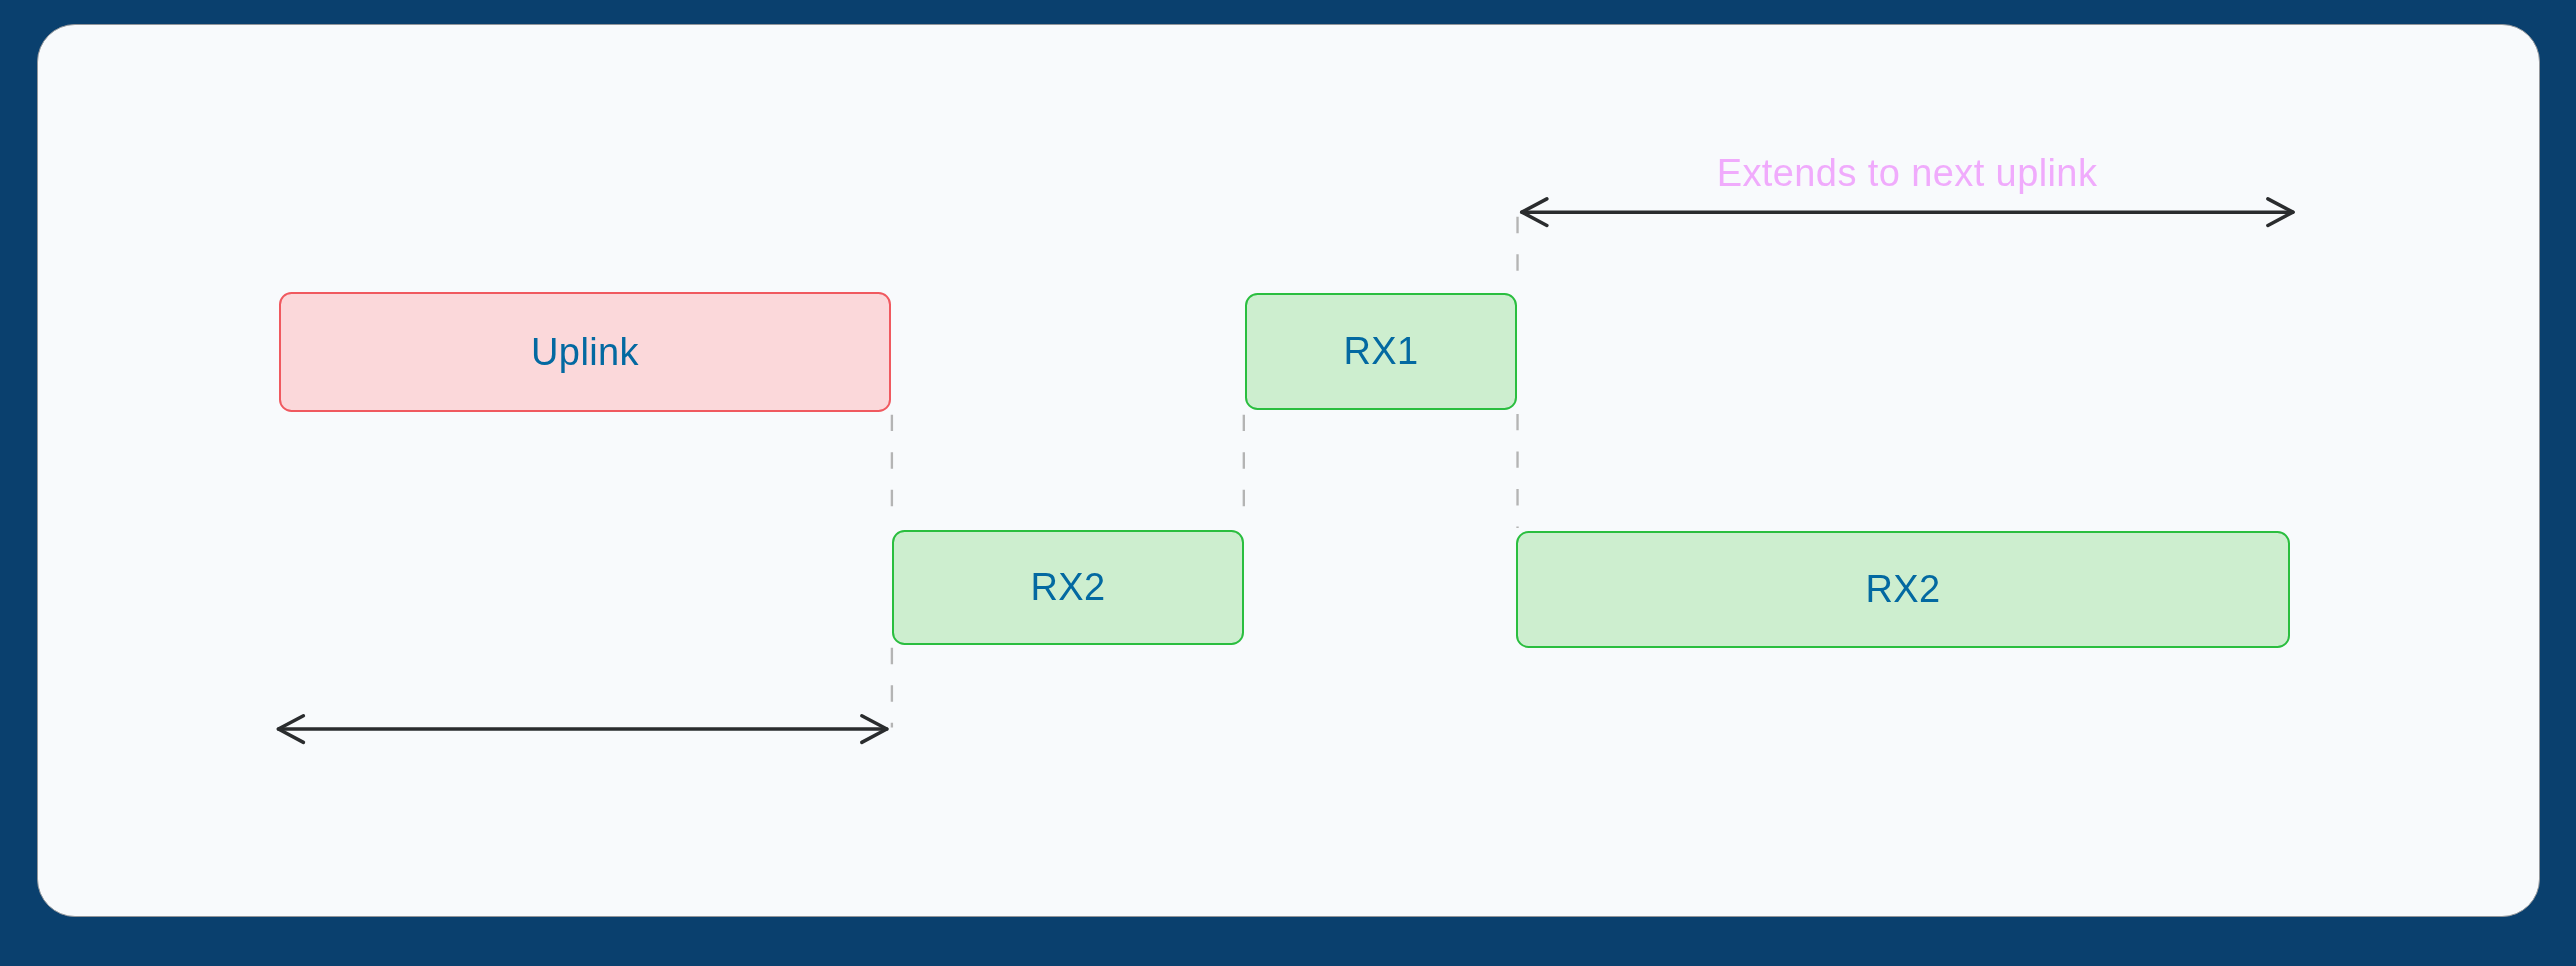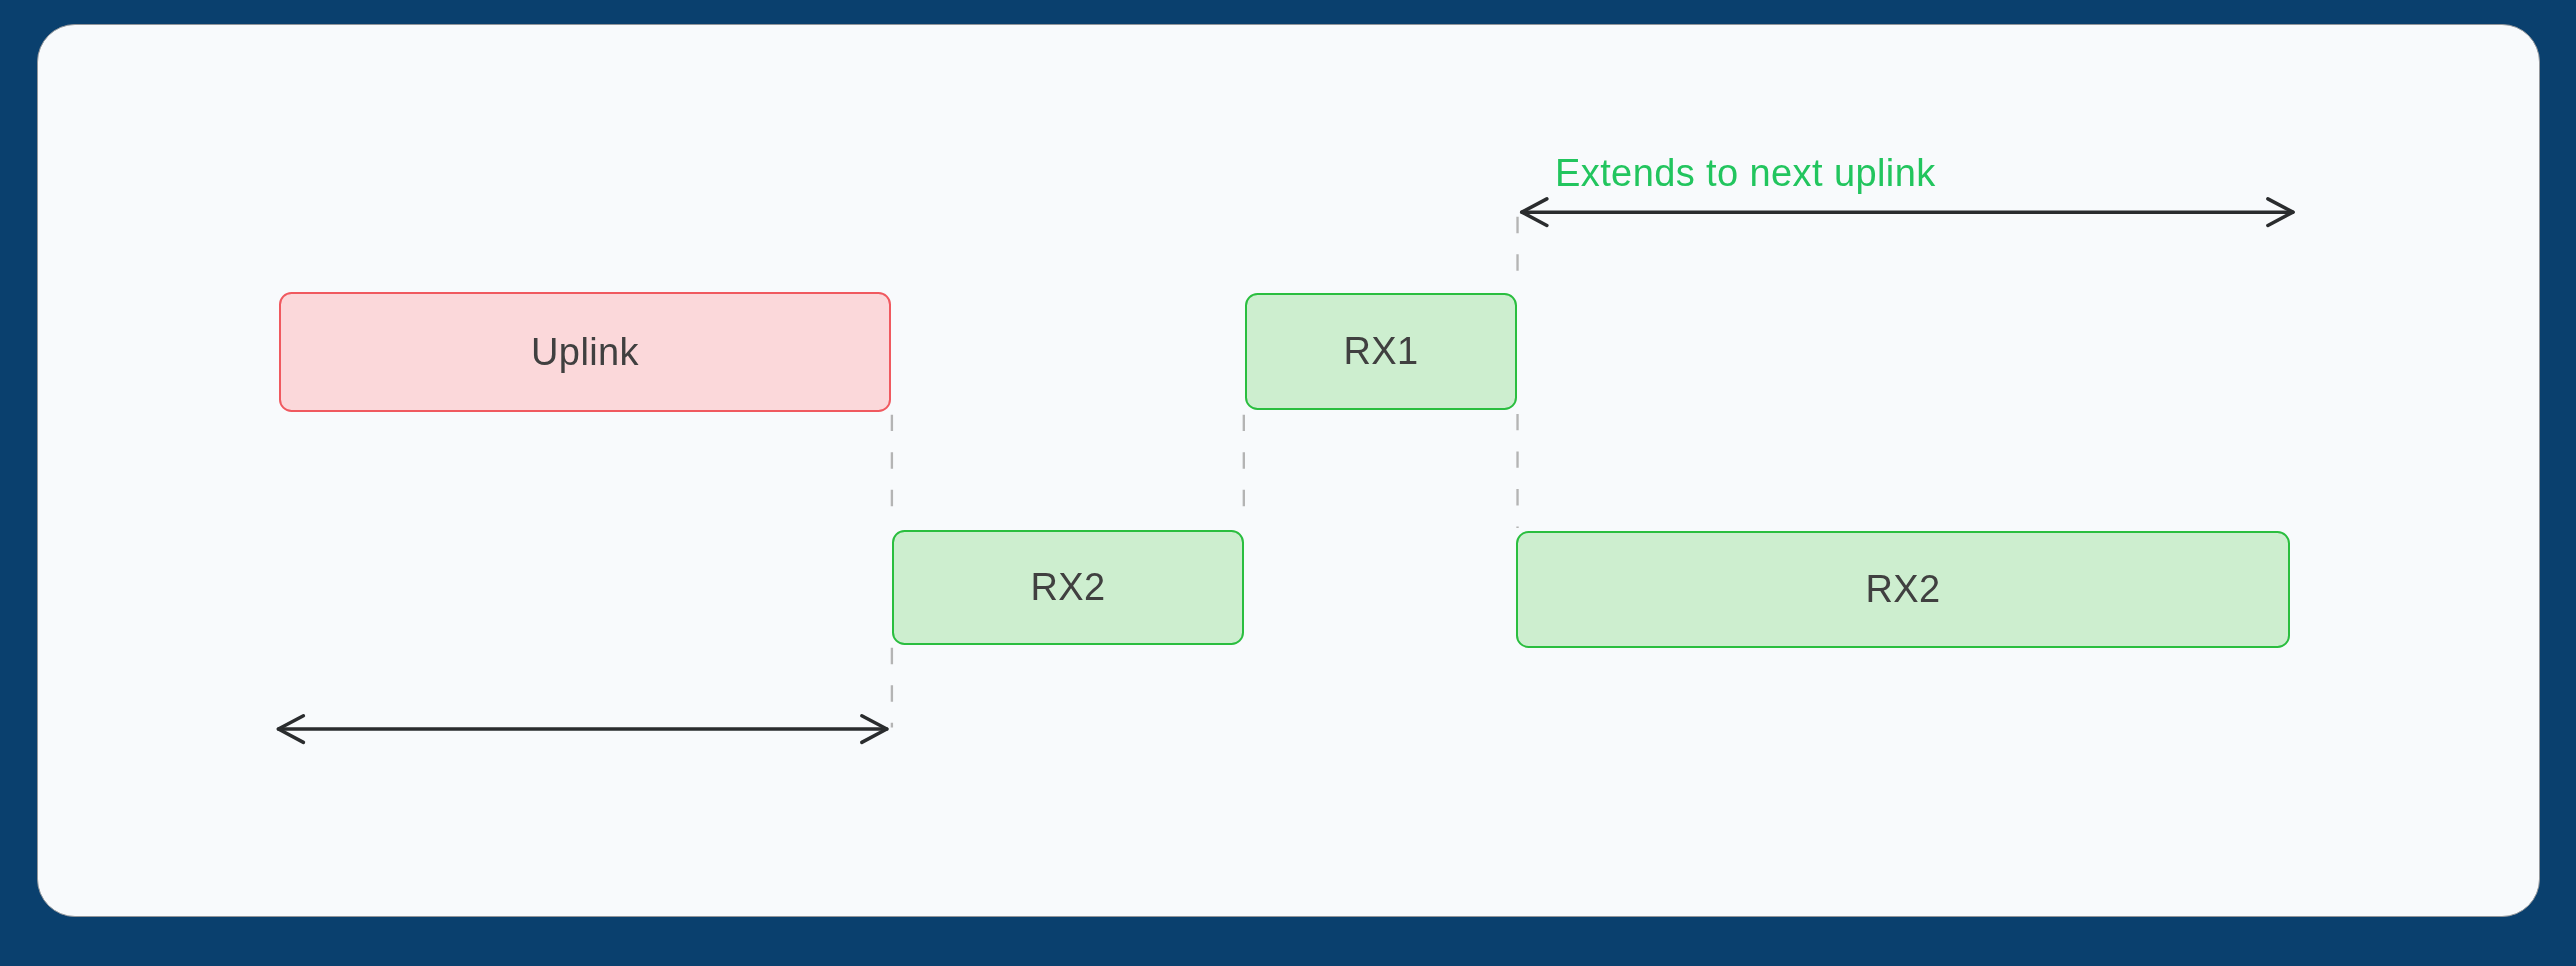--- a/index.html
+++ b/index.html
@@ -35,41 +35,41 @@
     z-index: 1;
   }
   .block {
     position: absolute;
     box-sizing: border-box;
     border-radius: 12.5px;
     display: flex;
     align-items: center;
     justify-content: center;
     font-size: 38px;
-    color: #404040;
+    color: #0369a1;
     z-index: 2;
     letter-spacing: 0.4px;
   }
   .block-uplink {
     left: 279px; top: 292px; width: 612px; height: 120px;
     background: #fbd8da;
     border: 2.3px solid #f0595f;
   }
   .block-green {
     background: #cdeecf;
     border: 2.3px solid #2abe3f;
   }
   .block-rx1  { left: 1245px; top: 293px; width: 272px; height: 117px; }
   .block-rx2a { left: 892px; top: 530px; width: 352px; height: 115px; }
   .block-rx2b { left: 1516px; top: 531px; width: 774px; height: 117px; }
   .annotation {
     position: absolute;
     font-size: 38px;
-    color: #22c55e;
-    text-align: left;
+    color: #f0abfc;
+    text-align: center;
     width: 704px;
     line-height: 47px;
     z-index: 2;
     letter-spacing: 0.4px;
   }
   .annotation-top    { left: 1555px; top: 150px; }  
   .annotation-bottom { left: 231px;  top: 765px; }  
 </style>
 </head>
 <body>

